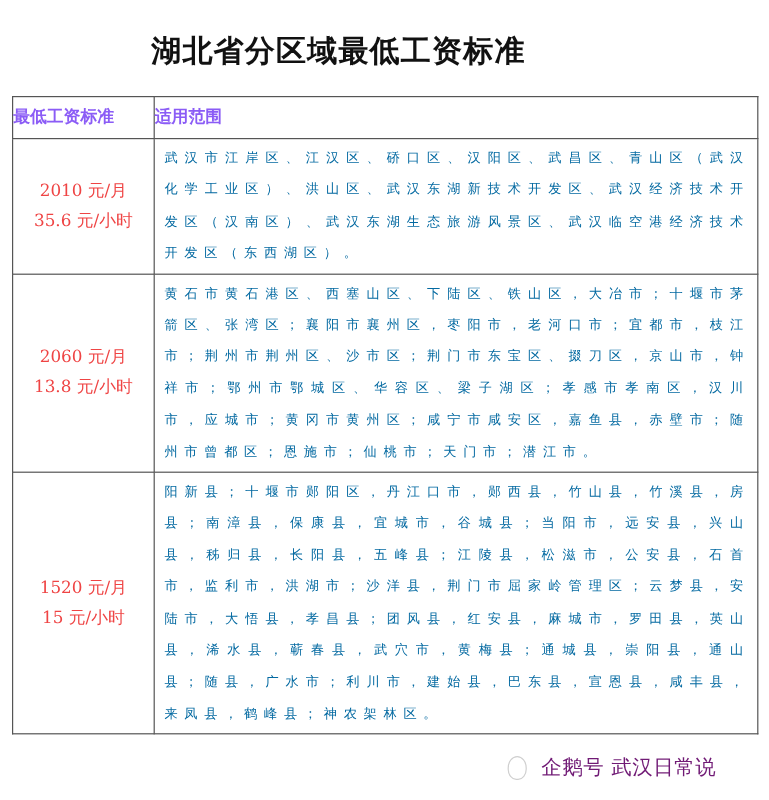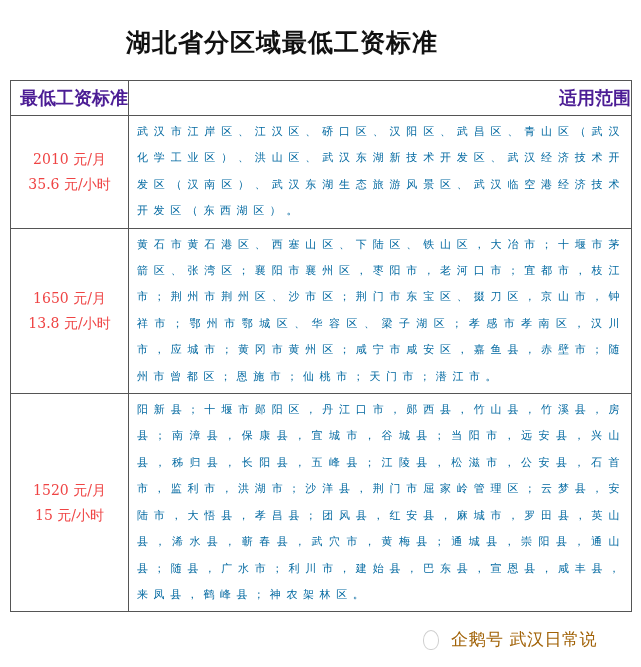--- a/index.html
+++ b/index.html
@@ -36,23 +36,23 @@
       table-layout: fixed;
     }
     .wage-table td, .wage-table th {
       border: 1.5px solid #555;
       padding: 0;
     }
     .wage-table th {
       height: 34px;
       font-family: "DejaVu Sans", "Liberation Sans", sans-serif;
       font-weight: bold;
-      font-size: 18px;
-      color: #4c1d95;
-      text-align: right;
+      font-size: 14px;
+      color: #8b5cf6;
+      text-align: left;
     }
     .col-std { width: 118px; }
     .std-cell {
       text-align: center;
       vertical-align: middle;
       font-size: 14px;
       line-height: 25px;
       color: #ef4444;
     }
     .range-cell {
@@ -68,21 +68,21 @@
     .row-1 td { height: 102px; }
     .row-2 td { height: 53px; }
     .row-3 td { height: 155px; }
     .row-4 td { height: 207px; }
     .watermark {
       position: absolute;
       left: 423px;
       top: 628px;
       display: flex;
       align-items: center;
-      color: #a16207;
+      color: #701a75;
       font-family: "DejaVu Sans", "Liberation Sans", sans-serif;
       font-size: 17px;
       letter-spacing: 0.5px;
     }
     .penguin-icon {
       width: 16px;
       height: 20px;
       border: 1.5px solid #cfcfcf;
       border-radius: 50% 50% 45% 45%;
       margin-right: 12px;
@@ -108,21 +108,21 @@
   <tbody>
     <tr class="row-1">
       <td class="std-cell">
         <div>2010 元/月</div>
         <div>35.6 元/小时</div>
       </td>
       <td class="range-cell">武汉市江岸区、江汉区、硚口区、汉阳区、武昌区、青山区（武汉化学工业区）、洪山区、武汉东湖新技术开发区、武汉经济技术开发区（汉南区）、武汉东湖生态旅游风景区、武汉临空港经济技术开发区（东西湖区）。</td>
     </tr>
     <tr class="row-3">
       <td class="std-cell">
-        <div>1650 元/月</div>
+        <div>2060 元/月</div>
         <div>13.8 元/小时</div>
       </td>
       <td class="range-cell">黄石市黄石港区、西塞山区、下陆区、铁山区，大冶市；十堰市茅箭区、张湾区；襄阳市襄州区，枣阳市，老河口市；宜都市，枝江市；荆州市荆州区、沙市区；荆门市东宝区、掇刀区，京山市，钟祥市；鄂州市鄂城区、华容区、梁子湖区；孝感市孝南区，汉川市，应城市；黄冈市黄州区；咸宁市咸安区，嘉鱼县，赤壁市；随州市曾都区；恩施市；仙桃市；天门市；潜江市。</td>
     </tr>
     <tr class="row-4">
       <td class="std-cell">
         <div>1520 元/月</div>
         <div>15 元/小时</div>
       </td>
       <td class="range-cell">阳新县；十堰市郧阳区，丹江口市，郧西县，竹山县，竹溪县，房县；南漳县，保康县，宜城市，谷城县；当阳市，远安县，兴山县，秭归县，长阳县，五峰县；江陵县，松滋市，公安县，石首市，监利市，洪湖市；沙洋县，荆门市屈家岭管理区；云梦县，安陆市，大悟县，孝昌县；团风县，红安县，麻城市，罗田县，英山县，浠水县，蕲春县，武穴市，黄梅县；通城县，崇阳县，通山县；随县，广水市；利川市，建始县，巴东县，宣恩县，咸丰县，来凤县，鹤峰县；神农架林区。</td>

